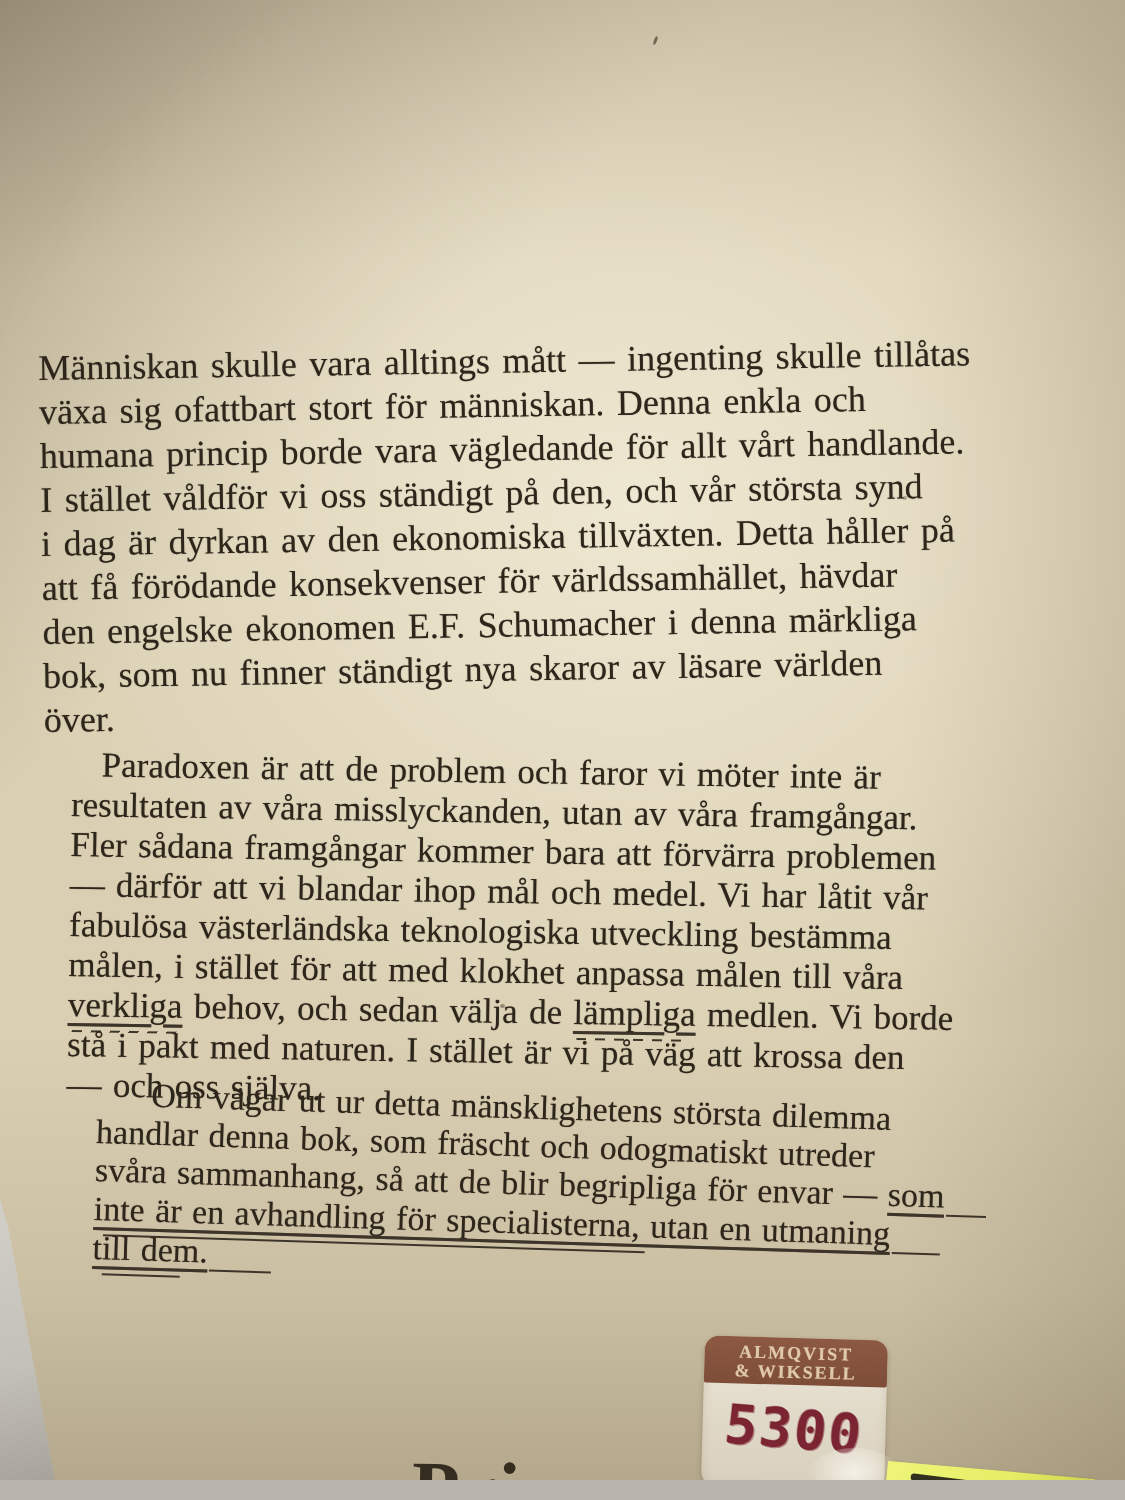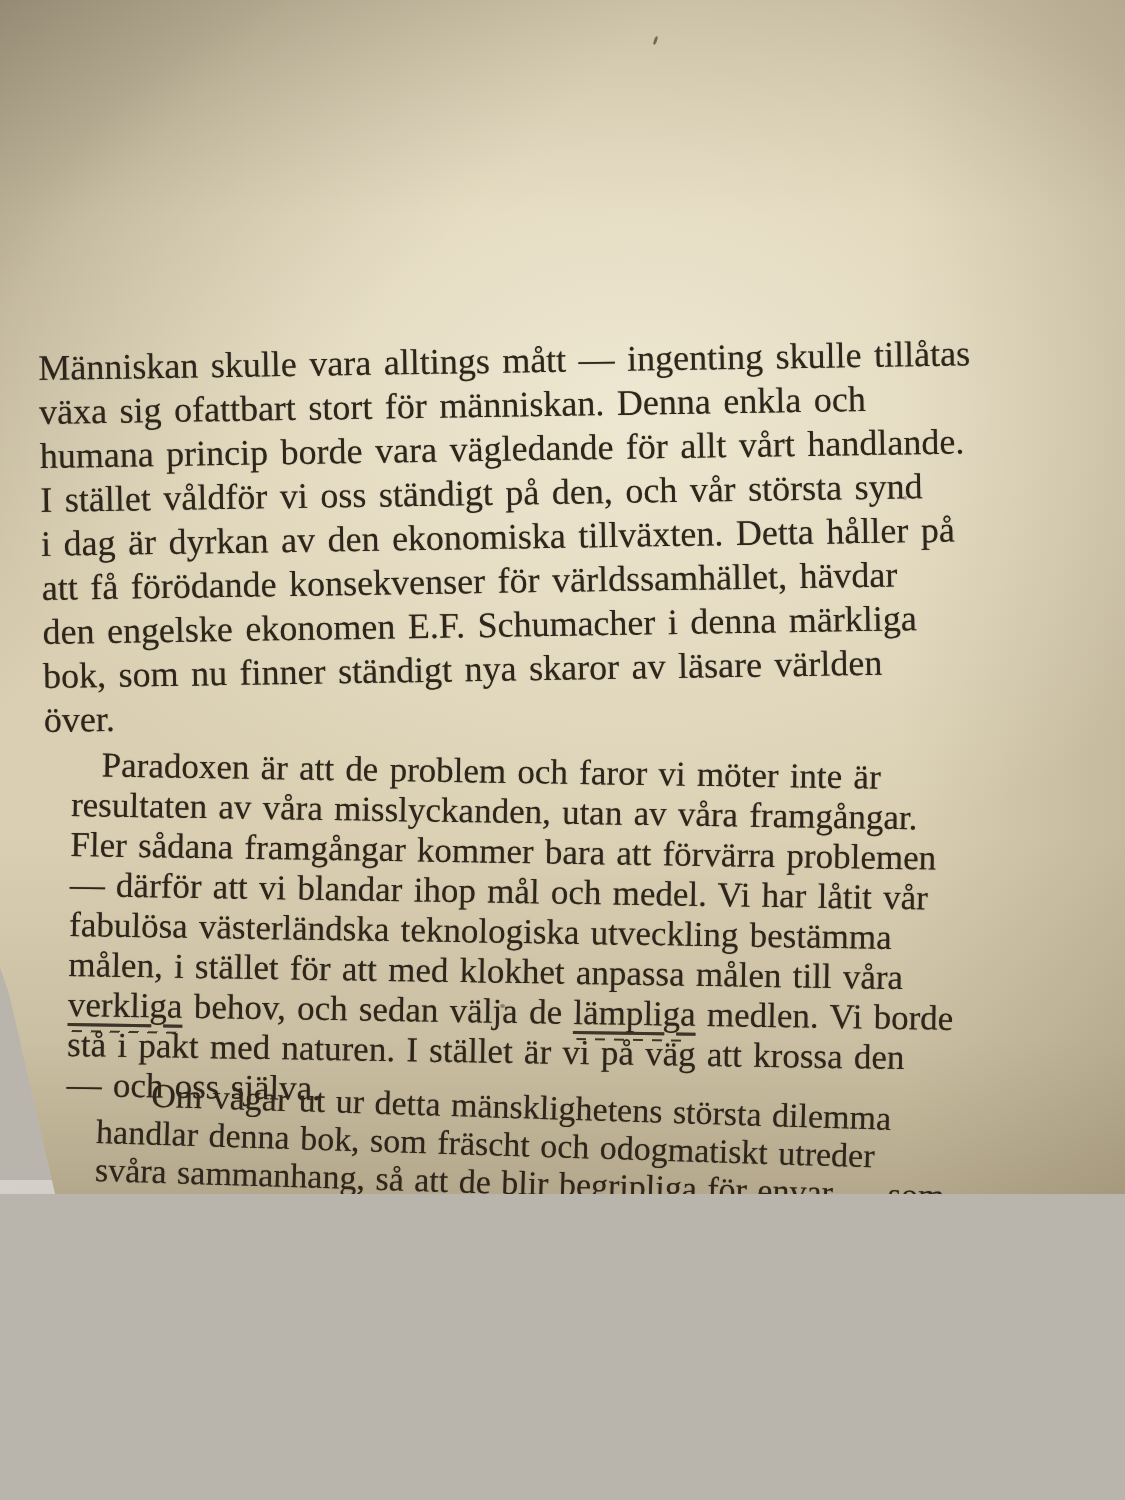--- a/index.html
+++ b/index.html
@@ -2,21 +2,21 @@
 <html style="--paper: #dacfb2; --ink: #2e261b; --underline-ink: #3e352a; --backdrop-grey: #d4d1ca; --sticker-header-bg: #8d5943; --sticker-header-text: #e0c9a8; --sticker-body-bg: #ece5d6; --price-stamp-red: #7b2432; --yellow-sticker: #e6ee67; --marker-dark: #32301f;"><head>
 <meta charset="utf-8">
 <title>Book back cover</title>
 <style>
   html,body{margin:0;padding:0;}
   body{
     width:1125px;height:1500px;overflow:hidden;
     background:#b9b5ac;
     font-family:"Liberation Serif", serif;
   }
-  .page{position:relative;width:1125px;height:1194px;overflow:hidden;}
+  .page{position:relative;width:1125px;height:1480px;overflow:hidden;}
 
   
   .backdrop{
     position:absolute;left:0;top:1180px;width:140px;height:320px;
     background:linear-gradient(168deg, var(--backdrop-grey,#d4d1ca) 0%, #c3c0b9 55%, #9e9a91 100%);
   }
 
   
   .cover{
     position:absolute;inset:0;

